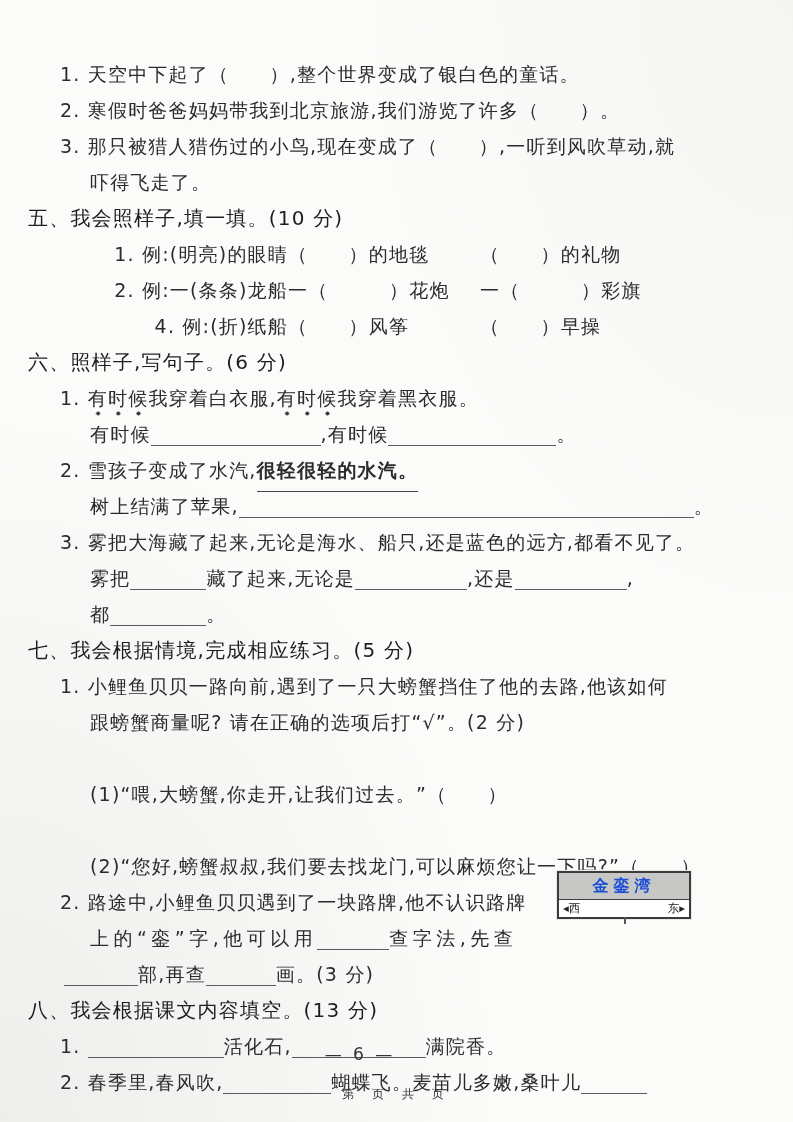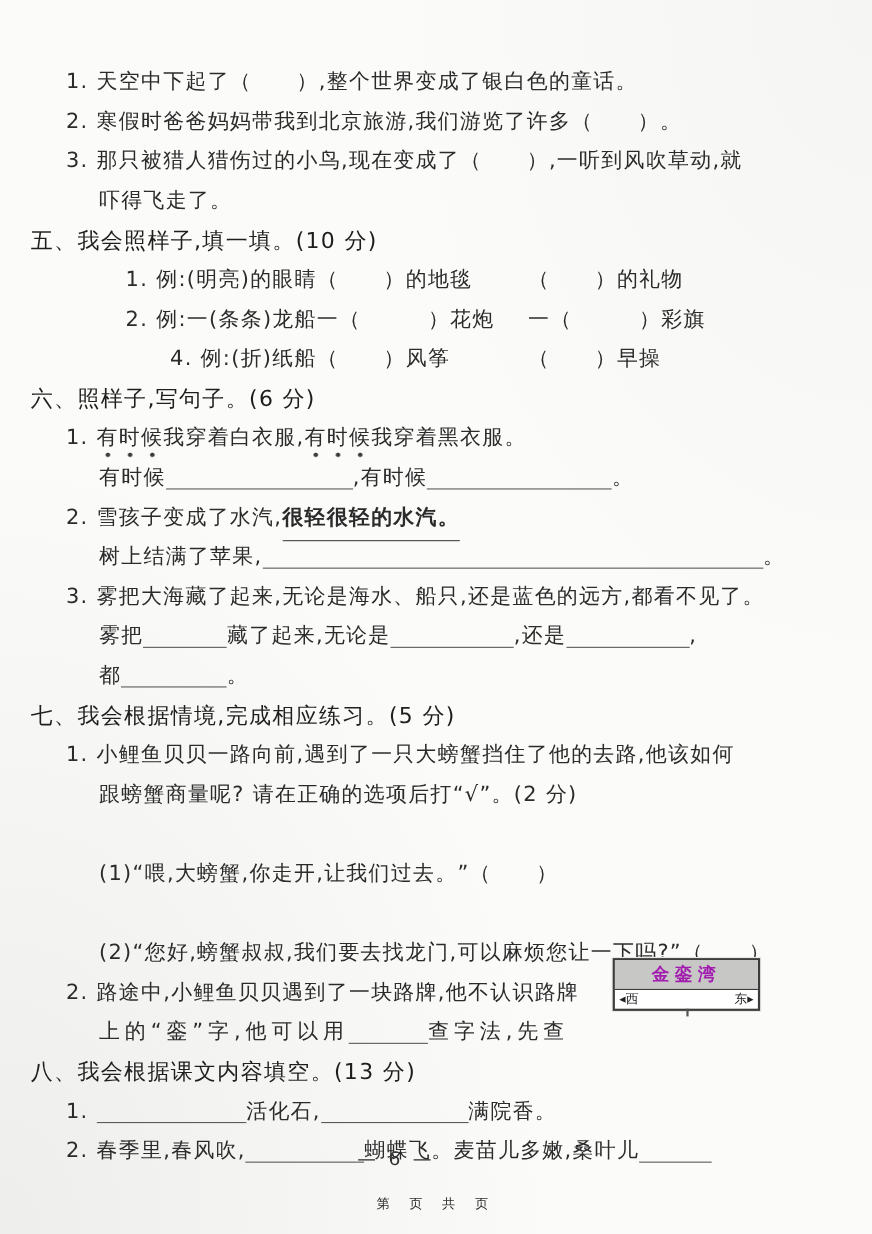--- a/index.html
+++ b/index.html
@@ -43,21 +43,21 @@
   .spread{letter-spacing:4.5px;}
   
   .sign{
     position:absolute;left:557px;top:871px;width:130px;
     border:2px solid #3c3c3c;background:#fff;
     box-shadow:0 0 0 1px #e7e7e4;
   }
   .sign-top{
     background:#c7c7c5;border-bottom:1.5px solid #3c3c3c;
     text-align:center;font-size:16px;font-weight:bold;
-    letter-spacing:5px;line-height:26px;height:26px;color:#a21caf;
+    letter-spacing:5px;line-height:26px;height:26px;color:#1d4ed8;
     white-space:nowrap;overflow:hidden;
   }
   .sign-bottom{
     display:flex;justify-content:space-between;
     padding:0 4px;font-size:11.5px;line-height:17px;height:17px;color:#222;
   }
   .sign-post{
     position:absolute;left:50%;bottom:-7px;width:2px;height:7px;background:#555;
   }
   .pagenum{
@@ -119,20 +119,23 @@
       <span>（　　）</span>
   </div>
   <div class="line indent2 opt-row">
     <span>(2)“您好,螃蟹叔叔,我们要去找龙门,可以麻烦您让一下吗?”</span>
       <span>（　　）</span>
   </div>
   <div class="line indent1">2. 路途中,小鲤鱼贝贝遇到了一块路牌,他不认识路牌</div>
   <div class="line indent2 spread">
     <span>上的“銮”字,他可以用</span><span class="blank" style="width:72px"></span><span>查字法,先查</span>
   </div>
+  <div class="line" style="margin-left:36px">
+    <span class="blank" style="width:74px"></span><span>部,再查</span><span class="blank" style="width:70px"></span><span>画。(3 分)</span>
+  </div>
 
   <div class="line sec-title">八、我会根据课文内容填空。(13 分)</div>
   <div class="line indent1">
     <span>1.</span> <span class="blank" style="width:136px"></span><span>活化石,</span><span class="blank" style="width:134px"></span><span>满院香。</span>
   </div>
   <div class="line indent1">
     <span>2. 春季里,春风吹,</span><span class="blank" style="width:108px"></span><span>蝴蝶飞。麦苗儿多嫩,桑叶儿</span><span class="blank" style="width:66px"></span>
   </div>
 
 </div>

